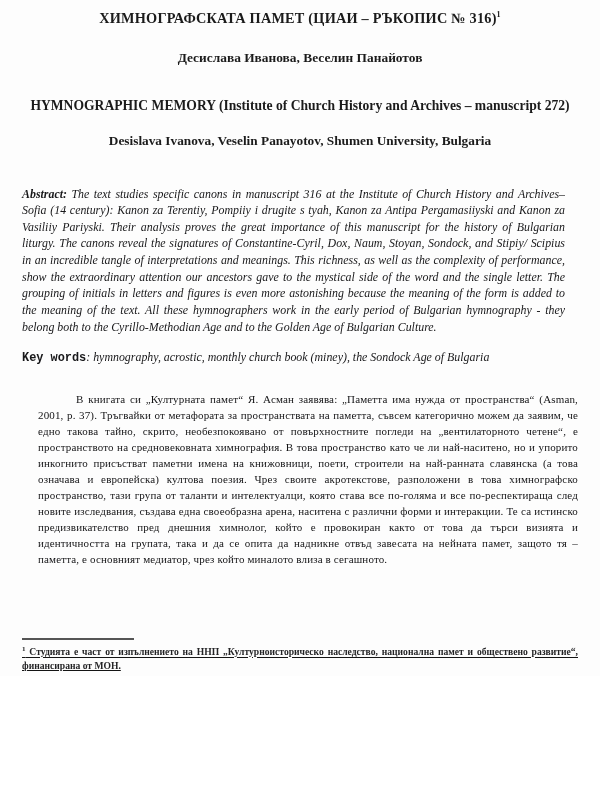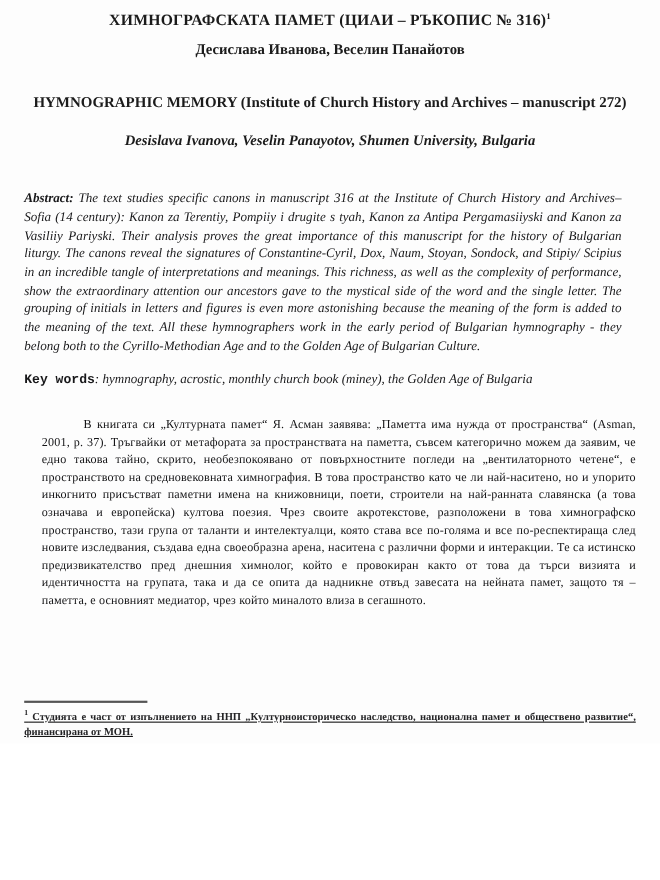--- a/index.html
+++ b/index.html
@@ -39,41 +39,40 @@
     font-size: 8px;
     vertical-align: super;
     font-weight: bold;
   }
 
   .authors-cyr {
     text-align: center;
     font-weight: bold;
     font-size: 13.4px;
     line-height: 1.3;
-    margin: 7px 0 0 0;
+    margin: 21px 0 0 0;
     color: #1b1b1b;
   }
 
   .title-en {
     text-align: center;
     font-weight: bold;
     font-size: 13.6px;
     line-height: 1.32;
     margin: 31px 0 0 0;
     color: #1b1b1b;
   }
 
   .authors-en {
     text-align: center;
     font-weight: bold;
     font-size: 13.3px;
     line-height: 1.3;
     margin: 17px 0 0 0;
     color: #1b1b1b;
-    font-style: italic;
   }
 
   
   .abstract {
     margin: 36px 13px 0 0;
     font-style: italic;
     font-size: 11.9px;
     line-height: 1.40;
     text-align: justify;
     color: #18181a;
@@ -142,21 +141,21 @@
   <h1 class="title-cyr"><span>ХИМНОГРАФСКАТА ПАМЕТ (ЦИАИ – РЪКОПИС № 316)</span><span class="fn-marker">1</span></h1>
 
   <div class="authors-cyr">Десислава Иванова, Веселин Панайотов</div>
 
   <h2 class="title-en">HYMNOGRAPHIC MEMORY (Institute of Church History and Archives – manuscript 272)</h2>
 
   <div class="authors-en">Desislava Ivanova, Veselin Panayotov, Shumen University, Bulgaria</div>
 
   <div class="abstract"><span class="lead">Abstract:</span><span> The text studies specific canons in manuscript 316 at the Institute of Church History and Archives– Sofia (14 century): Kanon za Terentiy, Pompiiy i drugite s tyah, Kanon za Antipa Pergamasiiyski and Kanon za Vasiliiy Pariyski. Their analysis proves the great importance of this manuscript for the history of Bulgarian liturgy. The canons reveal the signatures of Constantine-Cyril, Dox, Naum, Stoyan, Sondock, and Stipiy/ Scipius in an incredible tangle of interpretations and meanings. This richness, as well as the complexity of performance, show the extraordinary attention our ancestors gave to the mystical side of the word and the single letter. The grouping of initials in letters and figures is even more astonishing because the meaning of the form is added to the meaning of the text. All these hymnographers work in the early period of Bulgarian hymnography - they belong both to the Cyrillo-Methodian Age and to the Golden Age of Bulgarian Culture.</span></div>
 
-  <div class="keywords"><span class="lead">Key words</span><span>: hymnography, acrostic, monthly church book (miney), the Golden Age of Bulgaria</span></div>
+  <div class="keywords"><span class="lead">Key words</span><span>: hymnography, acrostic, monthly church book (miney), the Sondock Age of Bulgaria</span></div>
 
   <p class="body-text">В книгата си „Културната памет“ Я. Асман заявява: „Паметта има нужда от пространства“ (Asman, 2001, p. 37). Тръгвайки от метафората за пространствата на паметта, съвсем категорично можем да заявим, че едно такова тайно, скрито, необезпокоявано от повърхностните погледи на „вентилаторното четене“, е пространството на средновековната химнография. В това пространство като че ли най-наситено, но и упорито инкогнито присъстват паметни имена на книжовници, поети, строители на най-ранната славянска (а това означава и европейска) култова поезия. Чрез своите акротекстове, разположени в това химнографско пространство, тази група от таланти и интелектуалци, която става все по-голяма и все по-респектираща след новите изследвания, създава една своеобразна арена, наситена с различни форми и интеракции. Те са истинско предизвикателство пред днешния химнолог, който е провокиран както от това да търси визията и идентичността на групата, така и да се опита да надникне отвъд завесата на нейната памет, защото тя – паметта, е основният медиатор, чрез който миналото влиза в сегашното.</p>
 
   <div class="footnote-zone">
     <div class="footnote-rule"></div>
     <div class="footnote-text"><span class="fn-num">1</span><span> Студията е част от изпълнението на ННП „Културноисторическо наследство, национална памет и обществено развитие“, финансирана от МОН.</span></div>
   </div>
 
 </div>
 

